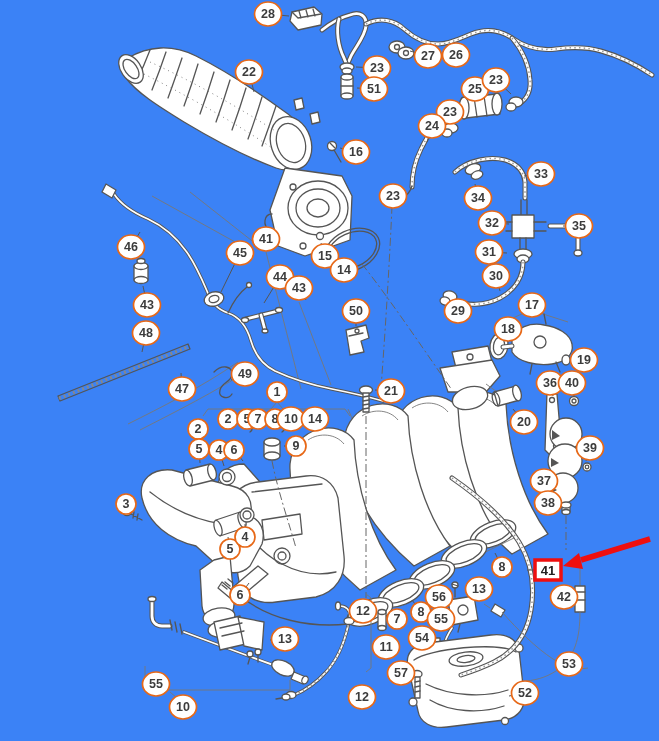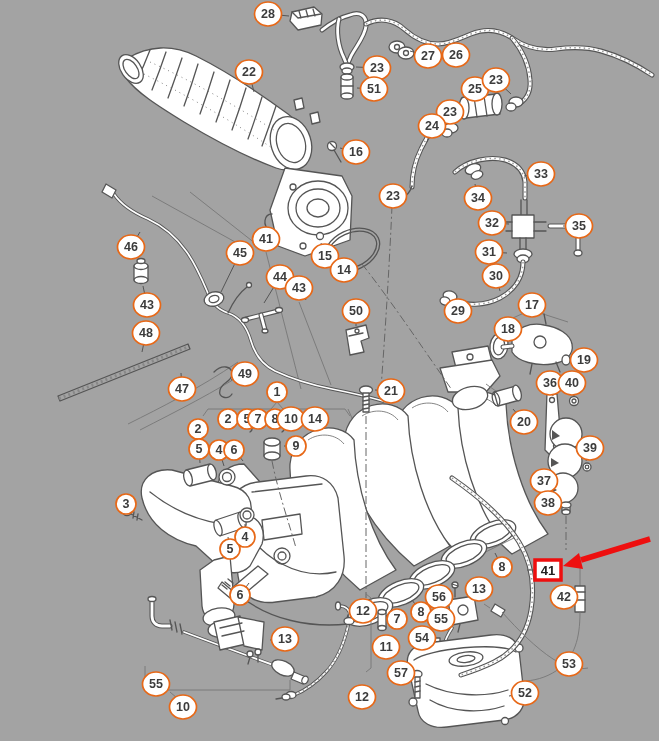--- a/index.html
+++ b/index.html
@@ -1,16 +1,16 @@
 <!DOCTYPE html>
 <html style="--co: #e76817; --cotx: #3c3c3c; --hl: #ee0f0f;"><head>
 <meta charset="utf-8">
 <style>
   html,body{margin:0;padding:0;background:#fff;}
-  .stage{position:relative;width:659px;height:741px;background:#a3a3a3;overflow:hidden;
+  .stage{position:relative;width:659px;height:741px;background:#3b82f6;overflow:hidden;
          font-family:"Liberation Sans",sans-serif;}
   svg{display:block}
   .ln  {fill:none;stroke:#555;stroke-width:1.3;stroke-linecap:round;stroke-linejoin:round}
   .lnf {fill:#fff;stroke:#555;stroke-width:1.3;stroke-linecap:round;stroke-linejoin:round}
   .thin{fill:none;stroke:#777;stroke-width:.9}
   .tube{fill:none;stroke:#555;stroke-width:5;stroke-linecap:round;stroke-linejoin:round}
   .tubein{fill:none;stroke:#fff;stroke-width:2.8;stroke-linecap:round;stroke-linejoin:round}
   .tube3{fill:none;stroke:#555;stroke-width:3.4;stroke-linecap:round}
   .tube3in{fill:none;stroke:#fff;stroke-width:1.7;stroke-linecap:round}
   .tex {fill:none;stroke:#999;stroke-width:1.5;stroke-dasharray:1.5 3.2}

